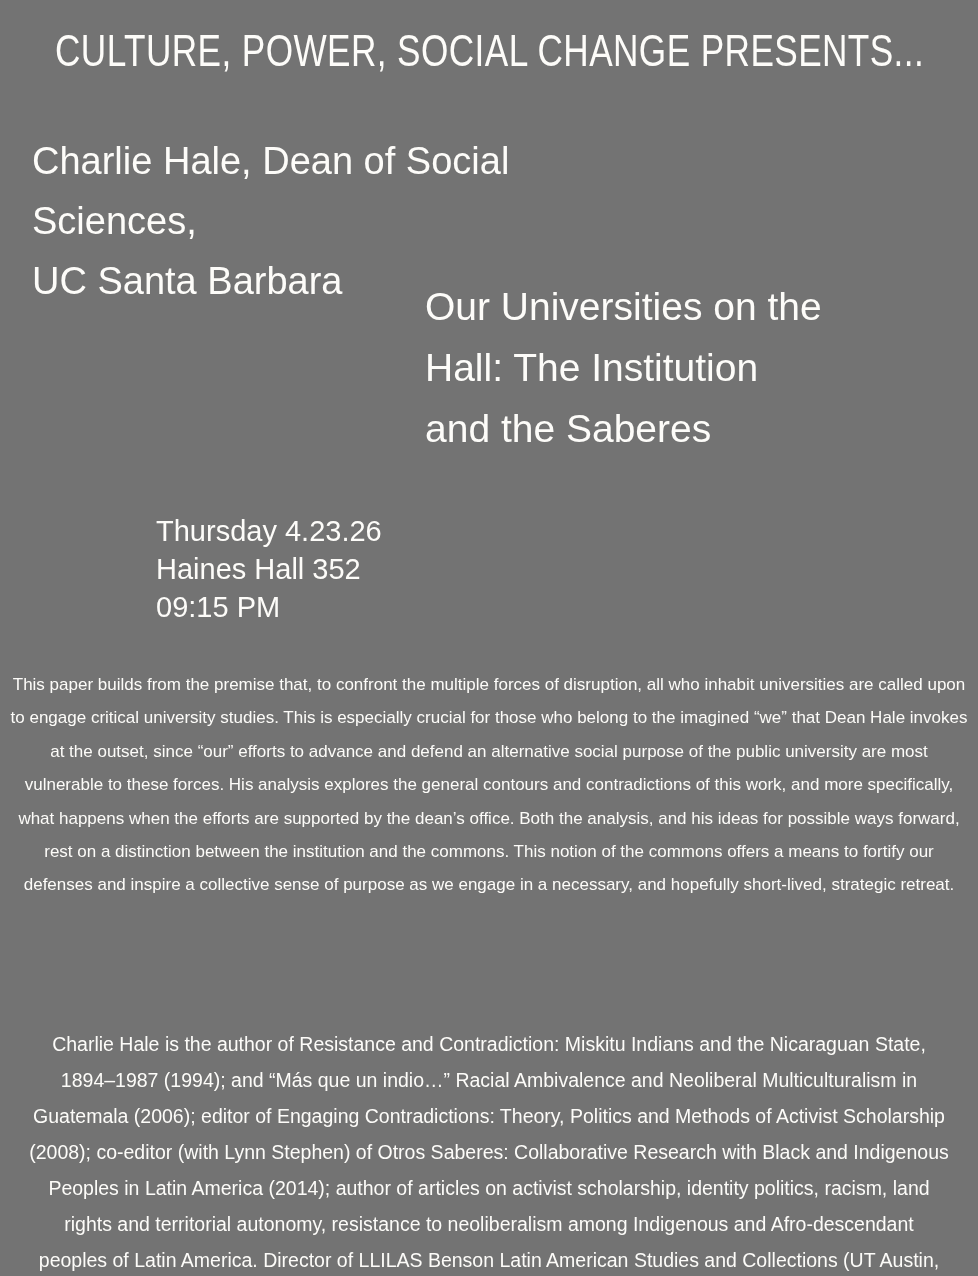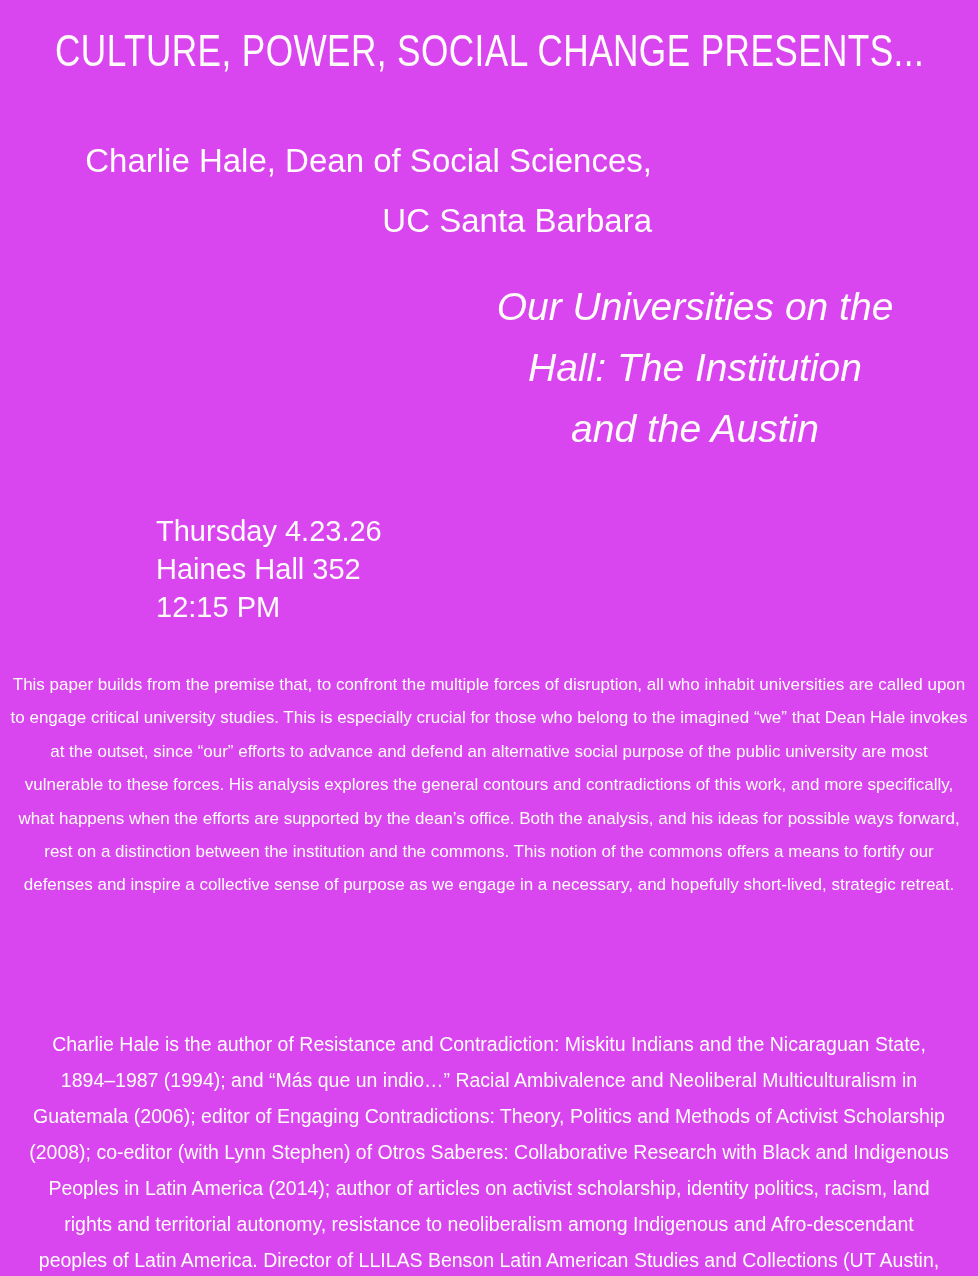--- a/index.html
+++ b/index.html
@@ -26,35 +26,34 @@
     white-space: nowrap;
     letter-spacing: 0.5px;
     transform: scaleX(0.80);
     transform-origin: left center;
   }
   .speaker-block {
     position: absolute;
     top: 131px;
     left: 32px;
     width: 620px;
-    text-align: right;
-    font-size: 33px;
+    text-align: left;
+    font-size: 38px;
     line-height: 60px;
     font-weight: 400;
   }
   .title-block {
     position: absolute;
     top: 276px;
     left: 425px;
     width: 540px;
-    text-align: center;
+    text-align: left;
     font-size: 39px;
     line-height: 61px;
     font-weight: 400;
-    font-style: italic;
   }
   .details-block {
     position: absolute;
     top: 512px;
     left: 156px;
     width: 640px;
     font-size: 29px;
     line-height: 38px;
     font-weight: 400;
   }
@@ -75,38 +74,38 @@
     width: 920px;
     text-align: center;
     font-size: 19.5px;
     line-height: 36px;
     font-weight: 400;
   }
 </style>
 </head>
 <body>
 
-<div class="flyer" style="background: #d946ef; color: rgb(253, 252, 249);">
+<div class="flyer" style="background: #737373; color: rgb(253, 252, 249);">
 
   <div class="header-line">CULTURE, POWER, SOCIAL CHANGE PRESENTS...</div>
 
   <div class="speaker-block">
     <div>Charlie Hale, Dean of Social Sciences,</div>
     <div>UC Santa Barbara</div>
   </div>
 
   <div class="title-block">
     <div>Our Universities on the</div>
     <div>Hall: The Institution</div>
-    <div>and the Austin</div>
+    <div>and the Saberes</div>
   </div>
 
   <div class="details-block">
     <div>Thursday 4.23.26</div>
     <div>Haines Hall 352</div>
-    <div>12:15 PM</div>
+    <div>09:15 PM</div>
   </div>
 
   <div class="abstract-block">This paper builds from the premise that, to confront the multiple forces of disruption, all who inhabit universities are called upon to engage critical university studies. This is especially crucial for those who belong to the imagined “we” that Dean Hale invokes at the outset, since “our” efforts to advance and defend an alternative social purpose of the public university are most vulnerable to these forces. His analysis explores the general contours and contradictions of this work, and more specifically, what happens when the efforts are supported by the dean’s office. Both the analysis, and his ideas for possible ways forward, rest on a distinction between the institution and the commons. This notion of the commons offers a means to fortify our defenses and inspire a collective sense of purpose as we engage in a necessary, and hopefully short-lived, strategic retreat.</div>
 
   <div class="bio-block">Charlie Hale is the author of Resistance and Contradiction: Miskitu Indians and the Nicaraguan State, 1894–1987 (1994); and “Más que un indio…” Racial Ambivalence and Neoliberal Multiculturalism in Guatemala (2006); editor of Engaging Contradictions: Theory, Politics and Methods of Activist Scholarship (2008); co-editor (with Lynn Stephen) of Otros Saberes: Collaborative Research with Black and Indigenous Peoples in Latin America (2014); author of articles on activist scholarship, identity politics, racism, land rights and territorial autonomy, resistance to neoliberalism among Indigenous and Afro-descendant peoples of Latin America. Director of LLILAS Benson Latin American Studies and Collections (UT Austin, 2009–16) and President of the Latin American Studies Association (2006–7).</div>
 
 </div>
 
 </body></html>

